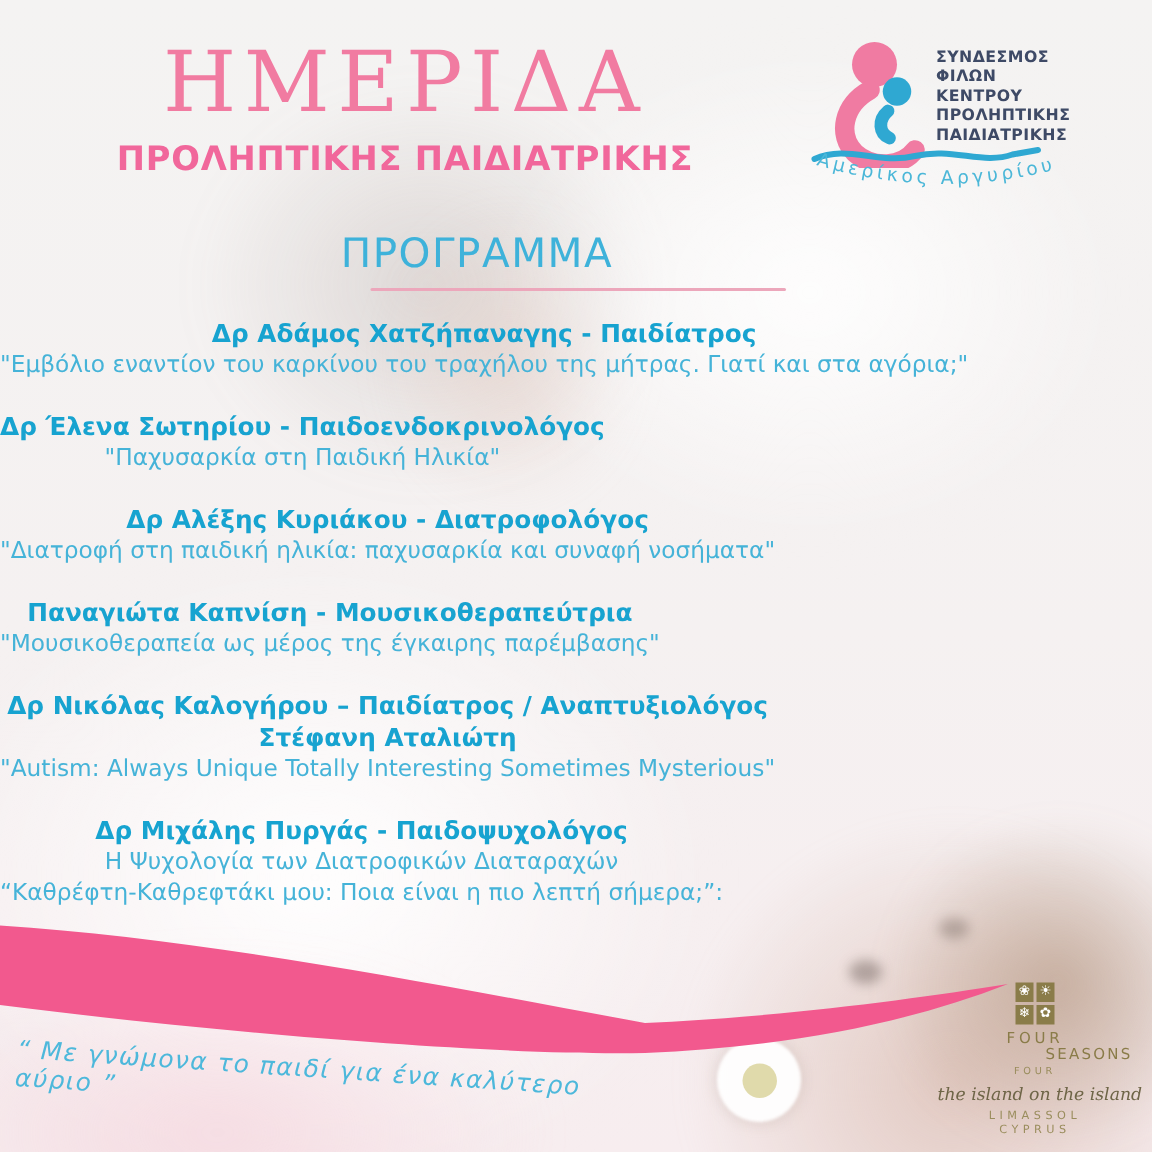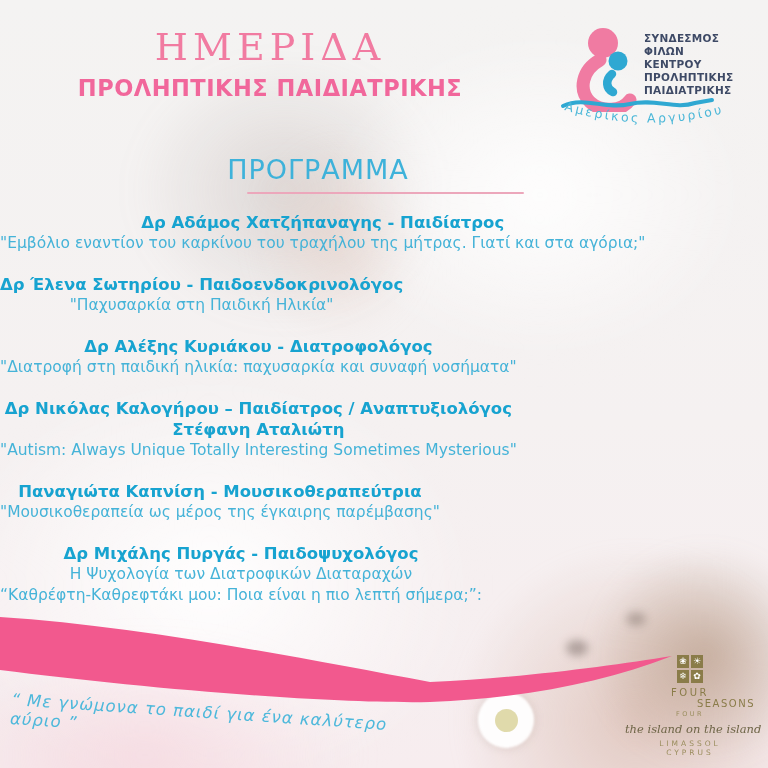--- a/index.html
+++ b/index.html
@@ -17,25 +17,25 @@
   .bg-baby-head{left:455px;top:545px;width:360px;height:350px;background:radial-gradient(closest-side,rgba(208,172,156,.55),rgba(208,172,156,0));filter:blur(8px);}
   .bg-baby-hair{left:590px;top:545px;width:230px;height:220px;background:radial-gradient(closest-side,rgba(152,116,86,.45),rgba(152,116,86,0));filter:blur(10px);}
   .bg-eye1{left:566px;top:640px;width:22px;height:16px;background:rgba(70,55,48,.35);filter:blur(4px);}
   .bg-eye2{left:626px;top:612px;width:20px;height:14px;background:rgba(70,55,48,.28);filter:blur(4px);}
   .bg-blanket{left:-70px;top:640px;width:430px;height:230px;background:radial-gradient(closest-side,rgba(244,204,214,.55),rgba(244,204,214,0));filter:blur(16px);}
   .bg-pacifier{left:478px;top:692px;width:56px;height:56px;background:rgba(255,255,255,.92);box-shadow:0 0 10px rgba(180,160,150,.4);filter:blur(1px);}
   .bg-pacifier-teat{left:495px;top:709px;width:23px;height:23px;background:rgba(222,216,166,.95);filter:blur(.5px);}
 
   
   .header{position:absolute;left:0;top:28px;width:540px;text-align:center;}
-  .title{font-family:"DejaVu Serif",serif;font-size:38px;line-height:1.0;color:#f17ba1;letter-spacing:5px;}
+  .title{font-family:"DejaVu Serif",serif;font-size:56px;line-height:1.0;color:#f17ba1;letter-spacing:5px;}
   .subtitle{margin-top:9px;font-size:22.5px;font-weight:bold;color:#f1679b;letter-spacing:.5px;}
 
   
-  .org-logo{position:absolute;left:560px;top:24px;width:200px;height:110px;}
+  .org-logo{position:absolute;left:540px;top:24px;width:200px;height:110px;}
   .org-figure{position:absolute;left:10px;top:2px;}
   .org-name{position:absolute;left:84px;top:8px;font-size:10.5px;font-weight:bold;color:#3e4a66;line-height:13px;letter-spacing:.3px;}
   .org-wave{position:absolute;left:0px;top:70px;}
   .org-founder{position:absolute;left:0px;top:77px;}
   .org-founder text{font-family:"DejaVu Sans",sans-serif;font-size:12.5px;letter-spacing:2.5px;fill:#4bb7d8;}
 
   
   .prog-heading{position:absolute;left:0;top:154px;width:636px;text-align:center;font-size:27px;color:#3eb2da;letter-spacing:1px;}
   .prog-divider{position:absolute;left:247px;top:192px;width:277px;height:2px;background:#eca7bb;border-radius:1px;}
   .program{position:absolute;left:0;top:212px;width:768px;display:flex;flex-direction:column;align-items:flex-start;}
@@ -127,28 +127,28 @@
       <div class="speaker">Δρ Έλενα Σωτηρίου - Παιδοενδοκρινολόγος</div>
       <div class="topic">"Παχυσαρκία στη Παιδική Ηλικία"</div>
     </div>
 
     <div class="entry">
       <div class="speaker">Δρ Αλέξης Κυριάκου - Διατροφολόγος</div>
       <div class="topic">"Διατροφή στη παιδική ηλικία: παχυσαρκία και συναφή νοσήματα"</div>
     </div>
 
     <div class="entry">
+      <div class="speaker">Παναγιώτα Καπνίση - Μουσικοθεραπεύτρια</div>
+      <div class="topic">"Μουσικοθεραπεία ως μέρος της έγκαιρης παρέμβασης"</div>
+    </div>
+
+    <div class="entry">
       <div class="speaker">Δρ Νικόλας Καλογήρου – Παιδίατρος / Αναπτυξιολόγος</div>
       <div class="speaker">Στέφανη Αταλιώτη</div>
       <div class="topic">"Autism: Always Unique Totally Interesting Sometimes Mysterious"</div>
-    </div>
-
-    <div class="entry">
-      <div class="speaker">Παναγιώτα Καπνίση - Μουσικοθεραπεύτρια</div>
-      <div class="topic">"Μουσικοθεραπεία ως μέρος της έγκαιρης παρέμβασης"</div>
     </div>
 
     <div class="entry">
       <div class="speaker">Δρ Μιχάλης Πυργάς - Παιδοψυχολόγος</div>
       <div class="topic">Η Ψυχολογία των Διατροφικών Διαταραχών</div>
       <div class="topic">“Καθρέφτη-Καθρεφτάκι μου: Ποια είναι η πιο λεπτή σήμερα;”:</div>
     </div>
 
   </div>
 

